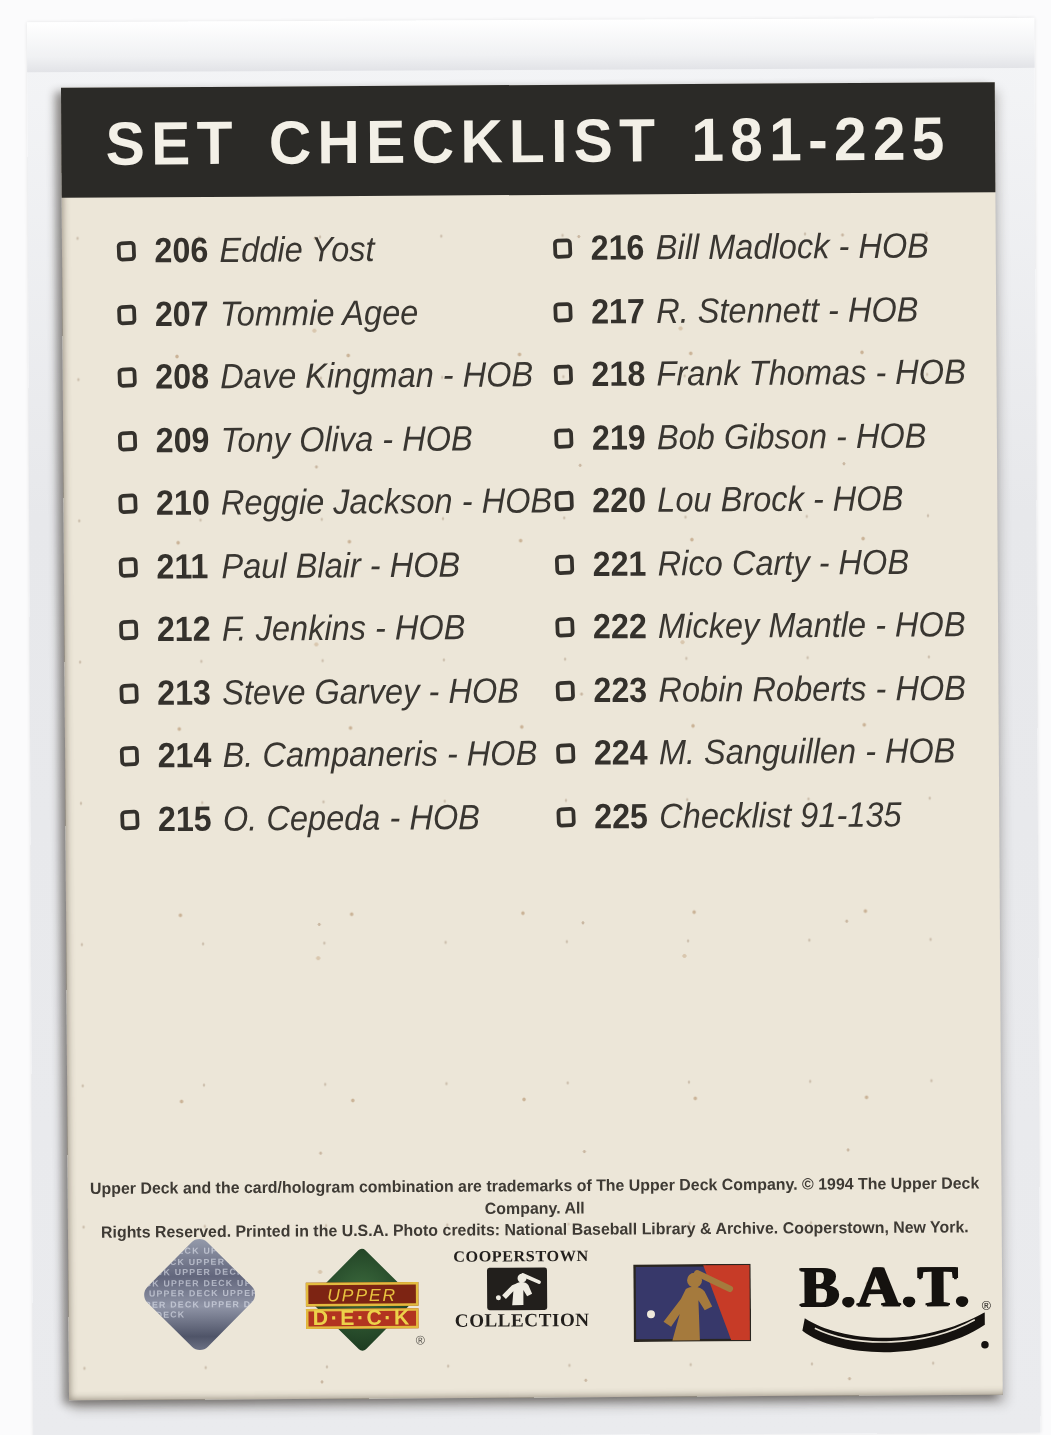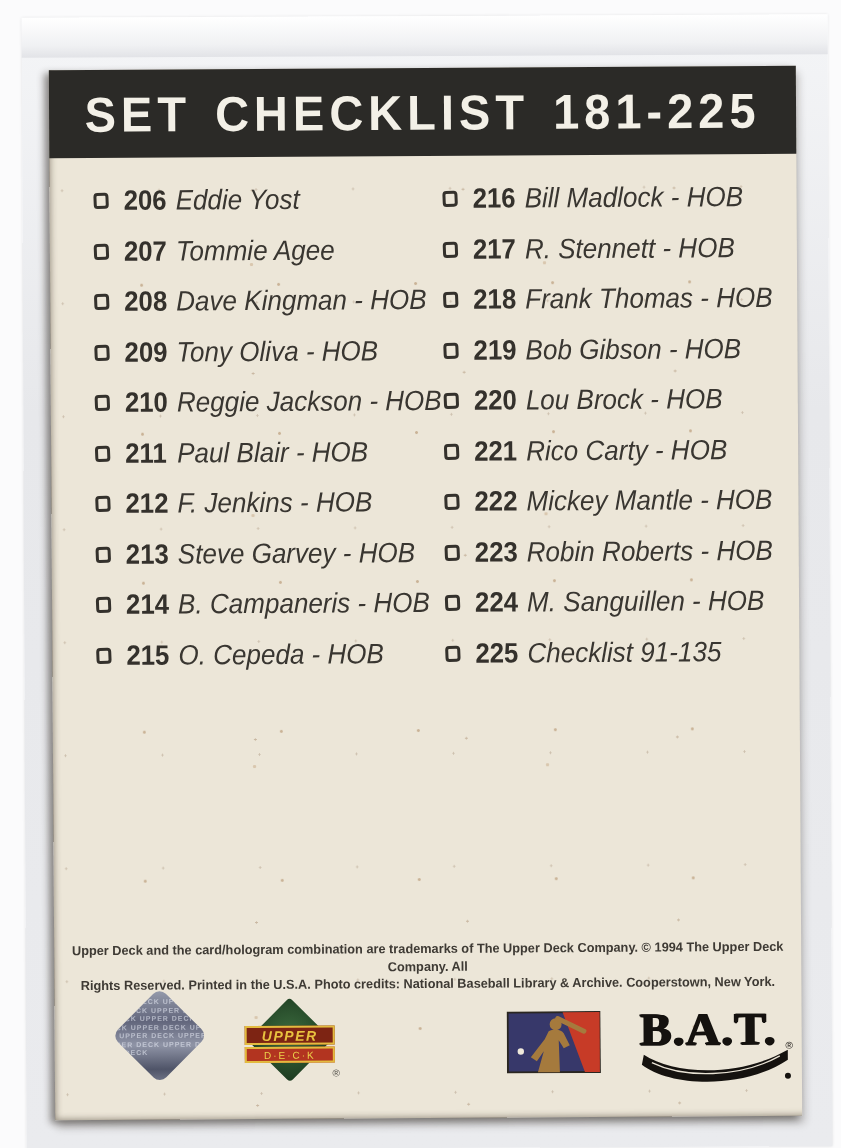--- a/index.html
+++ b/index.html
@@ -60,23 +60,23 @@
     color:rgba(235,238,248,.55);word-break:break-all}
 
   
   .ud{position:absolute;left:189px;top:928px;width:92px;height:90px}
   .ud-diamond{position:absolute;left:16px;top:13px;width:60px;height:60px;transform:rotate(45deg);
     background:radial-gradient(circle at 45% 45%, #3c6b3e 0%, var(--ud-green) 45%, #1c3a20 100%);
     border-radius:4px}
   .ud-b1,.ud-b2{position:absolute;left:1px;right:1px;display:flex;align-items:center;
     justify-content:center;border:2px solid var(--ud-yellow)}
   .ud-b1{top:29px;height:19px;background:#7d2413;color:#e8c23f;
-    font-weight:700;font-style:italic;font-size:14px;letter-spacing:1.5px}
+    font-weight:400;font-style:italic;font-size:14px;letter-spacing:1.5px}
   .ud-b2{top:50px;height:16px;background:#b23420;color:#ecd24a;
-    font-weight:400;font-size:10px;letter-spacing:2px}
+    font-weight:700;font-size:17px;letter-spacing:2px}
   .ud-reg{position:absolute;right:-4px;bottom:8px;font-size:10px;color:#55524c}
 
   
   .coop{position:absolute;left:310px;top:930px;width:98px;height:88px;text-align:center;color:#221f1c}
   .coop .t1{font-family:"Liberation Serif",serif;font-weight:700;font-size:12.5px;
     letter-spacing:.4px;transform:scaleX(1.04)}
   .coop .box{width:48px;height:34px;background:#221f1c;margin:1px auto;border-radius:2px;
     display:flex;align-items:center;justify-content:center}
   .coop .t2{font-family:"Liberation Serif",serif;font-weight:700;font-size:15px;
     letter-spacing:.4px;transform:scaleX(1.02)}
@@ -219,20 +219,32 @@
     </div>
   </div>
 
   <div class="ud">
     <div class="ud-diamond"></div>
     <div class="ud-b1">UPPER</div>
     <div class="ud-b2">D·E·C·K</div>
     <div class="ud-reg">®</div>
   </div>
 
+  <div class="coop">
+    <div class="t1">COOPERSTOWN</div>
+    <div class="box">
+      <svg width="42" height="28" viewBox="0 0 42 28">
+        <circle cx="25" cy="5.5" r="3.6" fill="#efece2"></circle>
+        <path d="M20,10 C23,8 28,8 30,11 L33,18 29,20 26,15 26,27 17,27 18,16 12,22 9,19 17,11 Z" fill="#efece2"></path>
+        <rect x="25" y="1" width="17" height="3" rx="1.4" transform="rotate(24 25 1)" fill="#efece2"></rect>
+        <circle cx="6" cy="21" r="2" fill="#efece2"></circle>
+      </svg>
+    </div>
+    <div class="t2">COLLECTION</div>
+  </div>
 
   <div class="mlb">
     <svg width="94" height="62" viewBox="0 0 94 62">
       <rect x="1" y="1" width="92" height="60" fill="#37386a" stroke="#2a2620" stroke-width="2"></rect>
       <polygon points="56,1 93,1 93,61 78,61" fill="#c73b27"></polygon>
       <circle cx="14" cy="40" r="3.2" fill="#efe9db"></circle>
       <circle cx="49" cy="13" r="6" fill="#a57a3d"></circle>
       <path d="M42,20 C47,17 54,18 57,22 L63,34 57,37 52,29 53,61 31,61 37,40 30,50 24,46 38,28 Z" fill="#a57a3d"></path>
       <rect x="50" y="4" width="34" height="5" rx="2.4" transform="rotate(26 50 4)" fill="#a57a3d"></rect>
     </svg>

